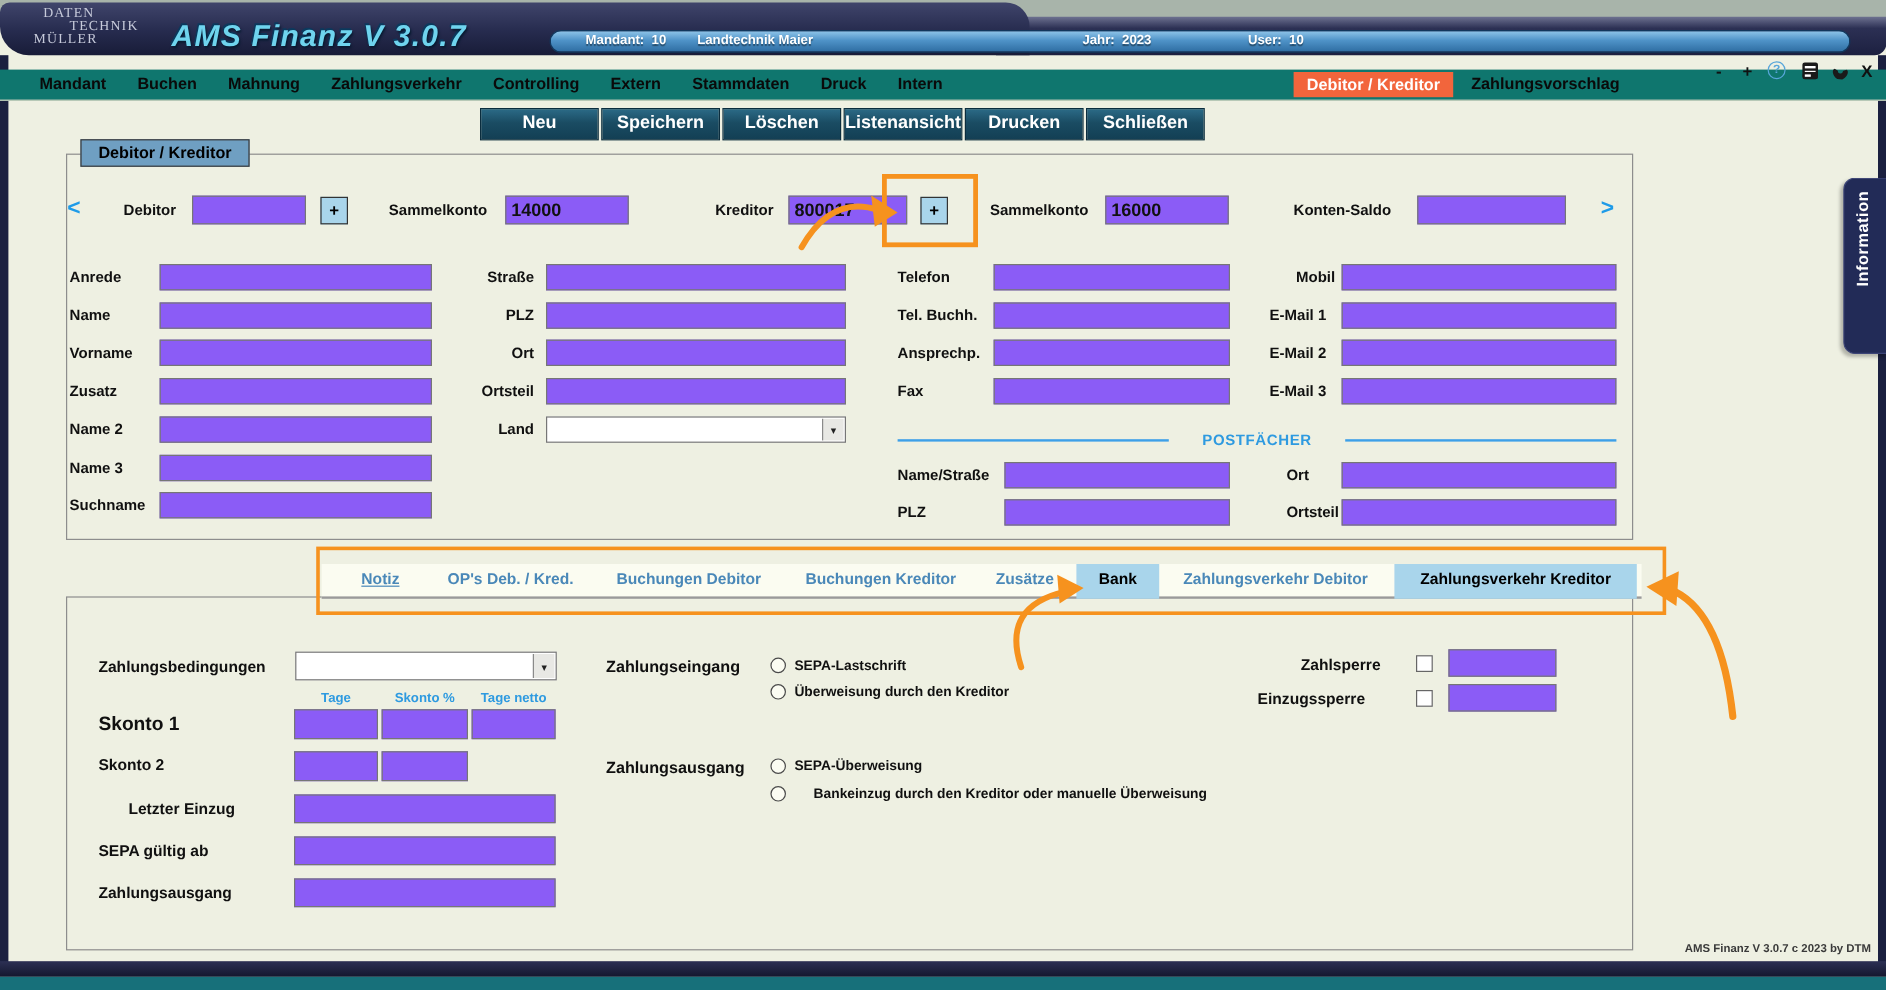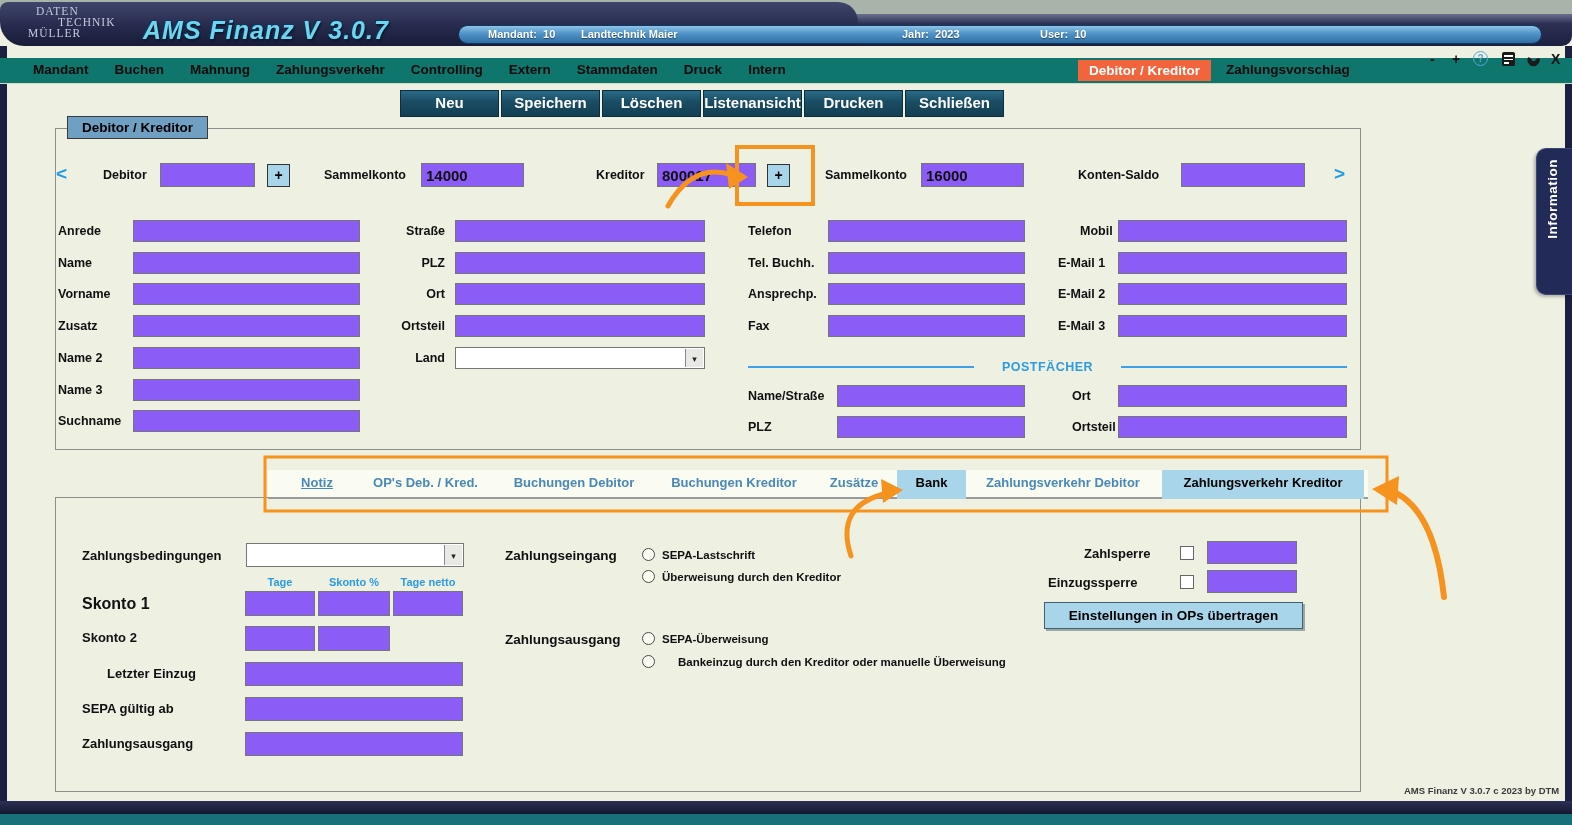--- a/index.html
+++ b/index.html
@@ -211,22 +211,20 @@
   <div class="opt" style="left:662px;top:633px;">SEPA-Überweisung</div>
   <div class="radio" style="left:642px;top:655px;"></div>
   <div class="opt" style="left:662px;top:656px;padding-left:16px;">Bankeinzug durch den Kreditor oder manuelle Überweisung</div>
 
   <div class="lbl" style="left:1048px;top:546px;font-size:13px;margin-left:36px;">Zahlsperre</div>
   <div class="cb" style="left:1180px;top:546px;"></div>
   <input class="inp" style="left: 1207px; top: 541px; width: 90px; height: 23px;">
   <div class="lbl" style="left:1048px;top:575px;font-size:13px;">Einzugssperre</div>
   <div class="cb" style="left:1180px;top:575px;"></div>
   <input class="inp" style="left: 1207px; top: 570px; width: 90px; height: 23px;">
-  <div class="abs" style="left:1044px;top:602px;width:259px;height:27px;background:#a9d5eb;border:1px solid #41606f;box-shadow:2px 2px 0 rgba(90,110,120,.55);
-              box-sizing:border-box;text-align:center;line-height:25px;font-weight:bold;font-size:13.5px;color:#000;cursor:pointer;">Einstellungen in OPs übertragen</div>
 
   <div class="abs" style="left:1536px;top:148px;width:36px;height:145px;background:#222b57;border:1px solid #3c4577;border-right:none;border-radius:10px 0 0 10px;box-shadow:-2px 2px 3px rgba(0,0,0,.25);">
     <span style="position:absolute;left:8px;top:10px;writing-mode:vertical-rl;transform:rotate(180deg);color:#fff;font-weight:bold;font-size:13.5px;letter-spacing:0.5px;">Information</span>
   </div>
 
   <div class="abs" style="left:1404px;top:785px;font-size:9.5px;color:#3a3a3a;font-weight:bold;">AMS Finanz V 3.0.7 c  2023 by DTM</div>
 
   <svg class="abs" width="1572" height="825" viewBox="0 0 1572 825" style="left:0;top:0;pointer-events:none;">
     <rect x="737" y="147" width="76" height="57" fill="none" stroke="#f6921e" stroke-width="4"></rect>
     <rect x="265" y="457" width="1122" height="54" fill="none" stroke="#f6921e" stroke-width="3"></rect>

